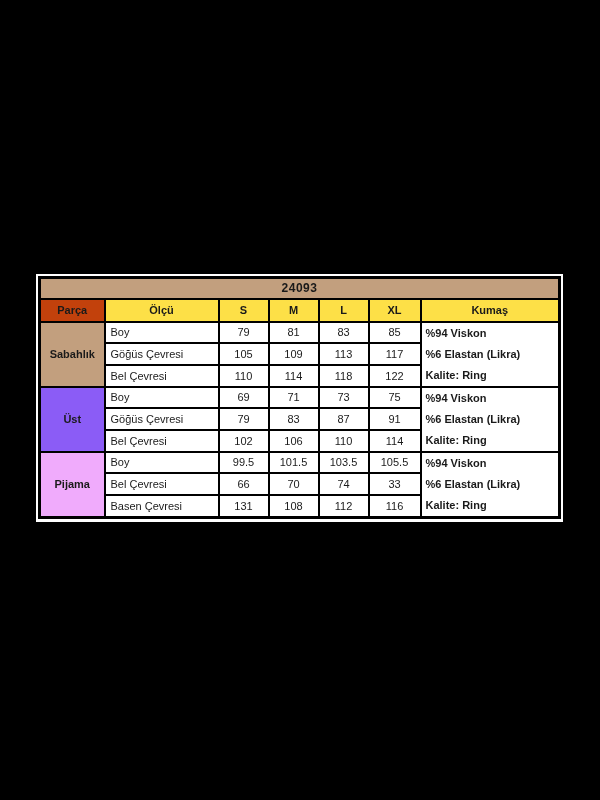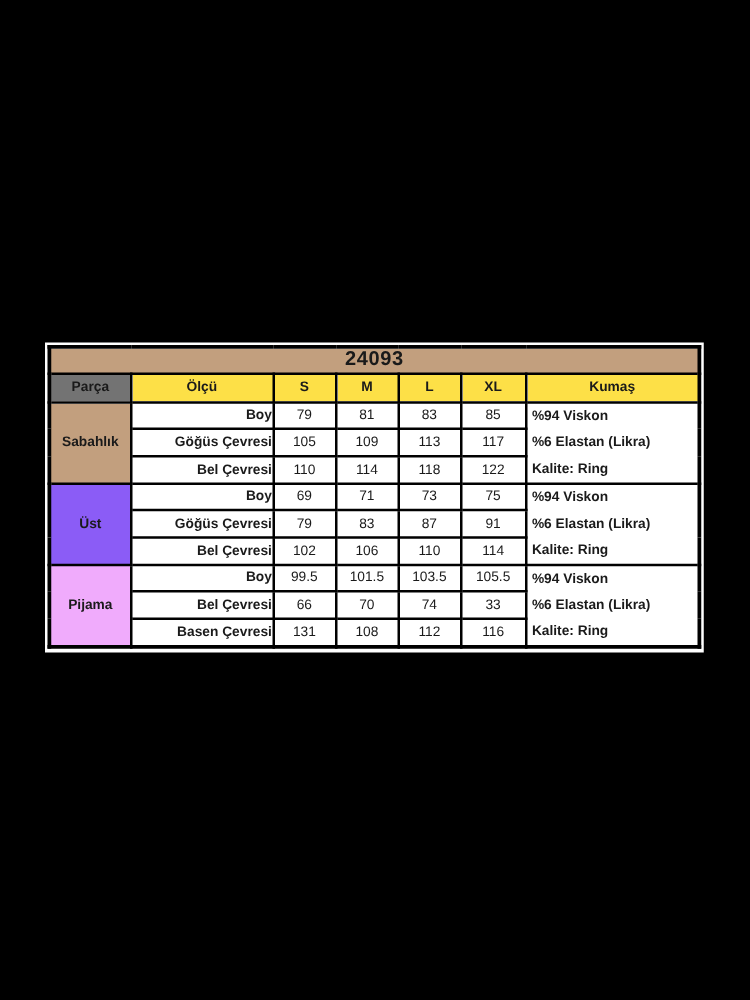--- a/index.html
+++ b/index.html
@@ -31,26 +31,26 @@
     font-size: 11px;
     color: #1a1a1a;
     overflow: hidden;
     white-space: nowrap;
   }
   tr.title-row   { height: 21px; }
   tr.header-row  { height: 23px; }
   tr.data-row    { height: 21px; }
   .accent {  }
   th.title-cell {
-    font-weight: bold; text-align: center; font-size: 16px;
+    font-weight: bold; text-align: center; font-size: 12px;
     letter-spacing: 0.5px;
   }
   th.col-head { font-weight: bold; text-align: center; background: #fde047; }
   th.group-cell { font-weight: bold; }
-  td.measure { text-align: right; padding-left: 5px; font-weight: bold; }
+  td.measure { text-align: left; padding-left: 5px; font-weight: normal; }
   td.val { text-align: center; font-weight: normal; }
   td.fabric-cell { vertical-align: top; font-weight: bold; }
   .fabric-stack {
     height: 63px;
     display: flex;
     flex-direction: column;
     justify-content: space-around;
     padding-left: 4px;
     box-sizing: border-box;
   }
@@ -78,21 +78,21 @@
         <col class="c-xl">
         <col class="c-kumas">
     </colgroup>
 
     <tbody>
         <tr class="title-row">
       <th class="title-cell accent" colspan="7" style="background: rgb(194, 159, 126);">24093</th>
     </tr>
 
     <tr class="header-row">
-      <th class="col-head accent" style="background: #737373;">Parça</th>
+      <th class="col-head accent" style="background: #c2410c;">Parça</th>
       <th class="col-head">Ölçü</th>
       <th class="col-head">S</th>
       <th class="col-head">M</th>
       <th class="col-head">L</th>
       <th class="col-head">XL</th>
       <th class="col-head">Kumaş</th>
     </tr>
 
     <tr class="data-row">
       <th class="group-cell accent" rowspan="3" style="background: rgb(194, 159, 126);">Sabahlık</th>

